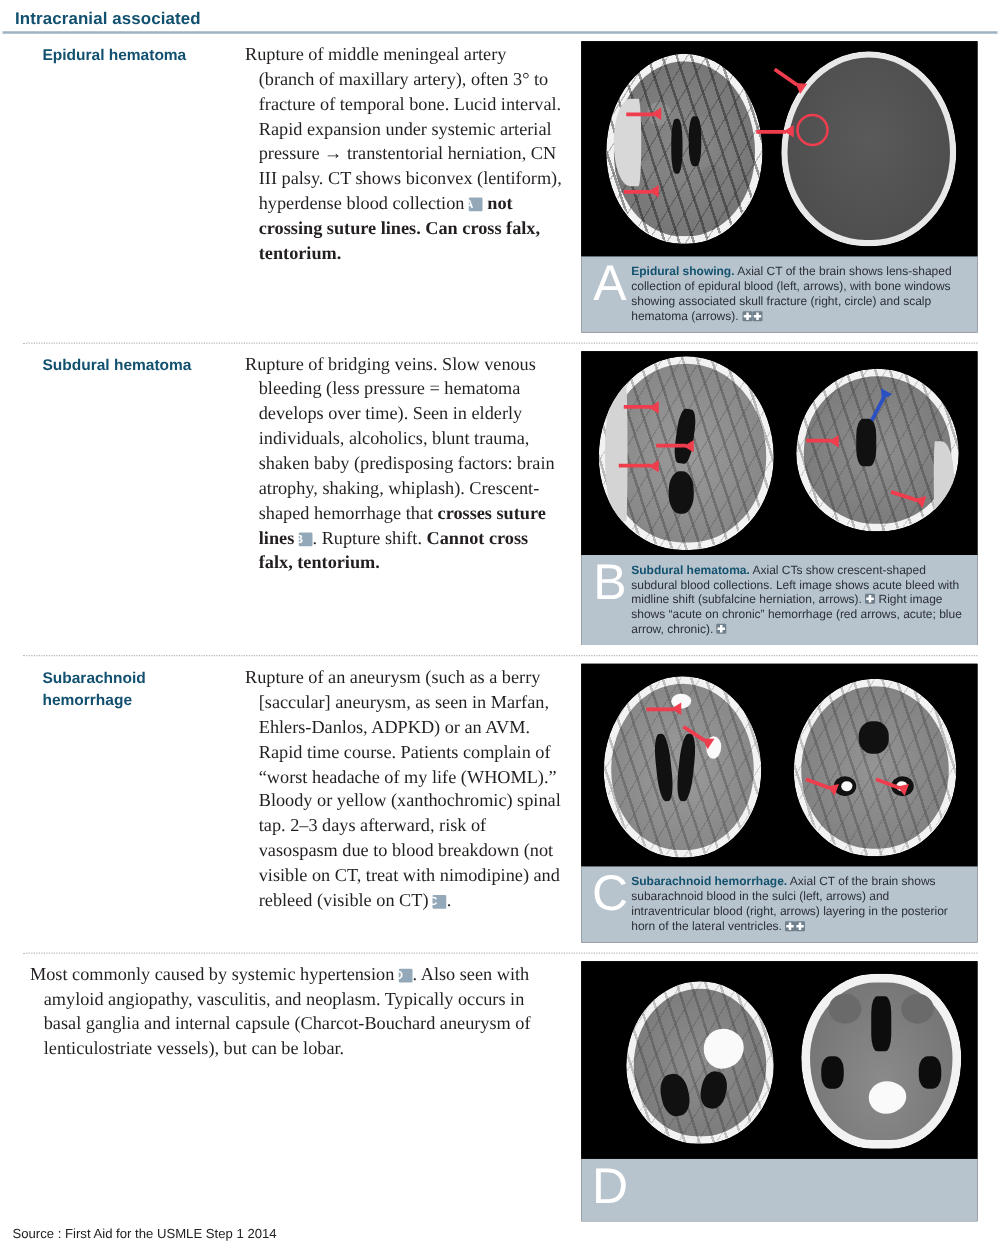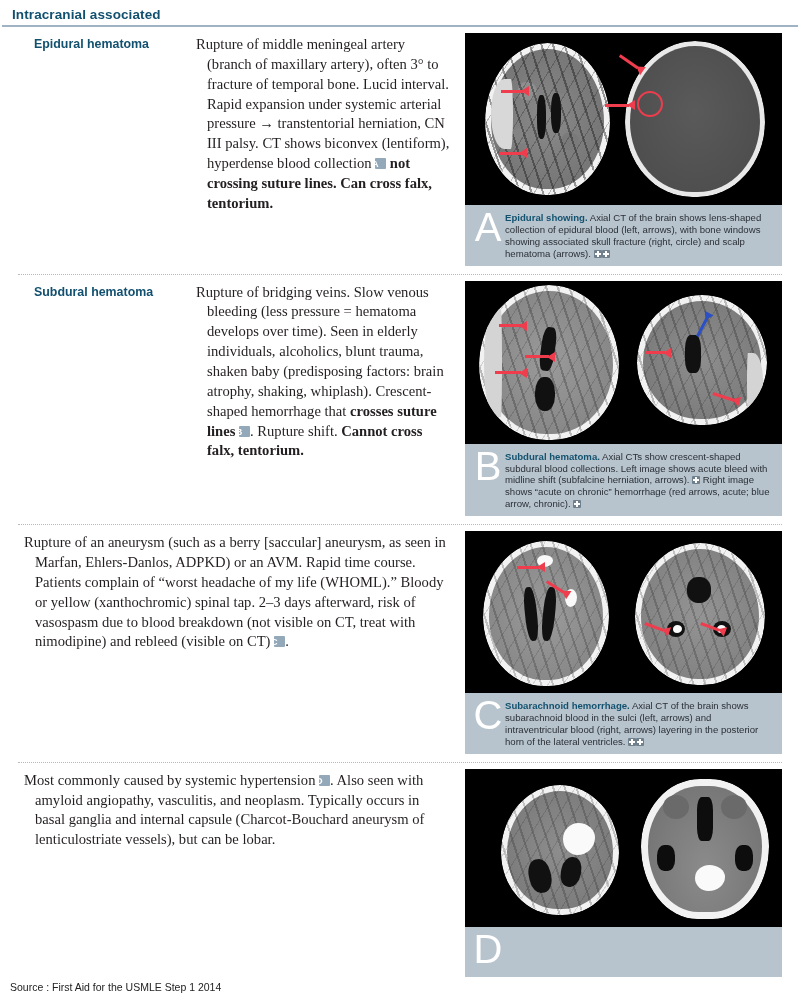--- a/index.html
+++ b/index.html
@@ -369,20 +369,21 @@
             <span class="ctitle">Subdural hematoma.</span><span> Axial CTs show crescent-shaped subdural blood collections. Left image shows acute bleed with midline shift (subfalcine herniation, arrows).</span>
             <span class="mini-icon"></span><span> Right image shows “acute on chronic” hemorrhage (red arrows, acute; blue arrow, chronic).</span>
             <span class="mini-icon"></span>
           </div>
         </div>
       </div>
     </div>
   </div>
 
   <div class="row">
+    <div class="col-term">Subarachnoid hemorrhage</div>
 
     <div class="col-body">
       <span>Rupture of an aneurysm (such as a berry [saccular] aneurysm, as seen in Marfan, Ehlers-Danlos, ADPKD) or an AVM. Rapid time course. Patients complain of “worst headache of my life (WHOML).” Bloody or yellow (xanthochromic) spinal tap. 2–3 days afterward, risk of vasospasm due to blood breakdown (not visible on CT, treat with nimodipine) and rebleed (visible on CT) </span><span class="badge">C</span><span>.</span>
     </div>
 
     <div class="col-fig">
       <div class="fig">
         <div class="ct-stage h162">
           <div class="head" style="left:18px; top:10px; width:126px; height:145px;">
             <div class="skull"></div>

